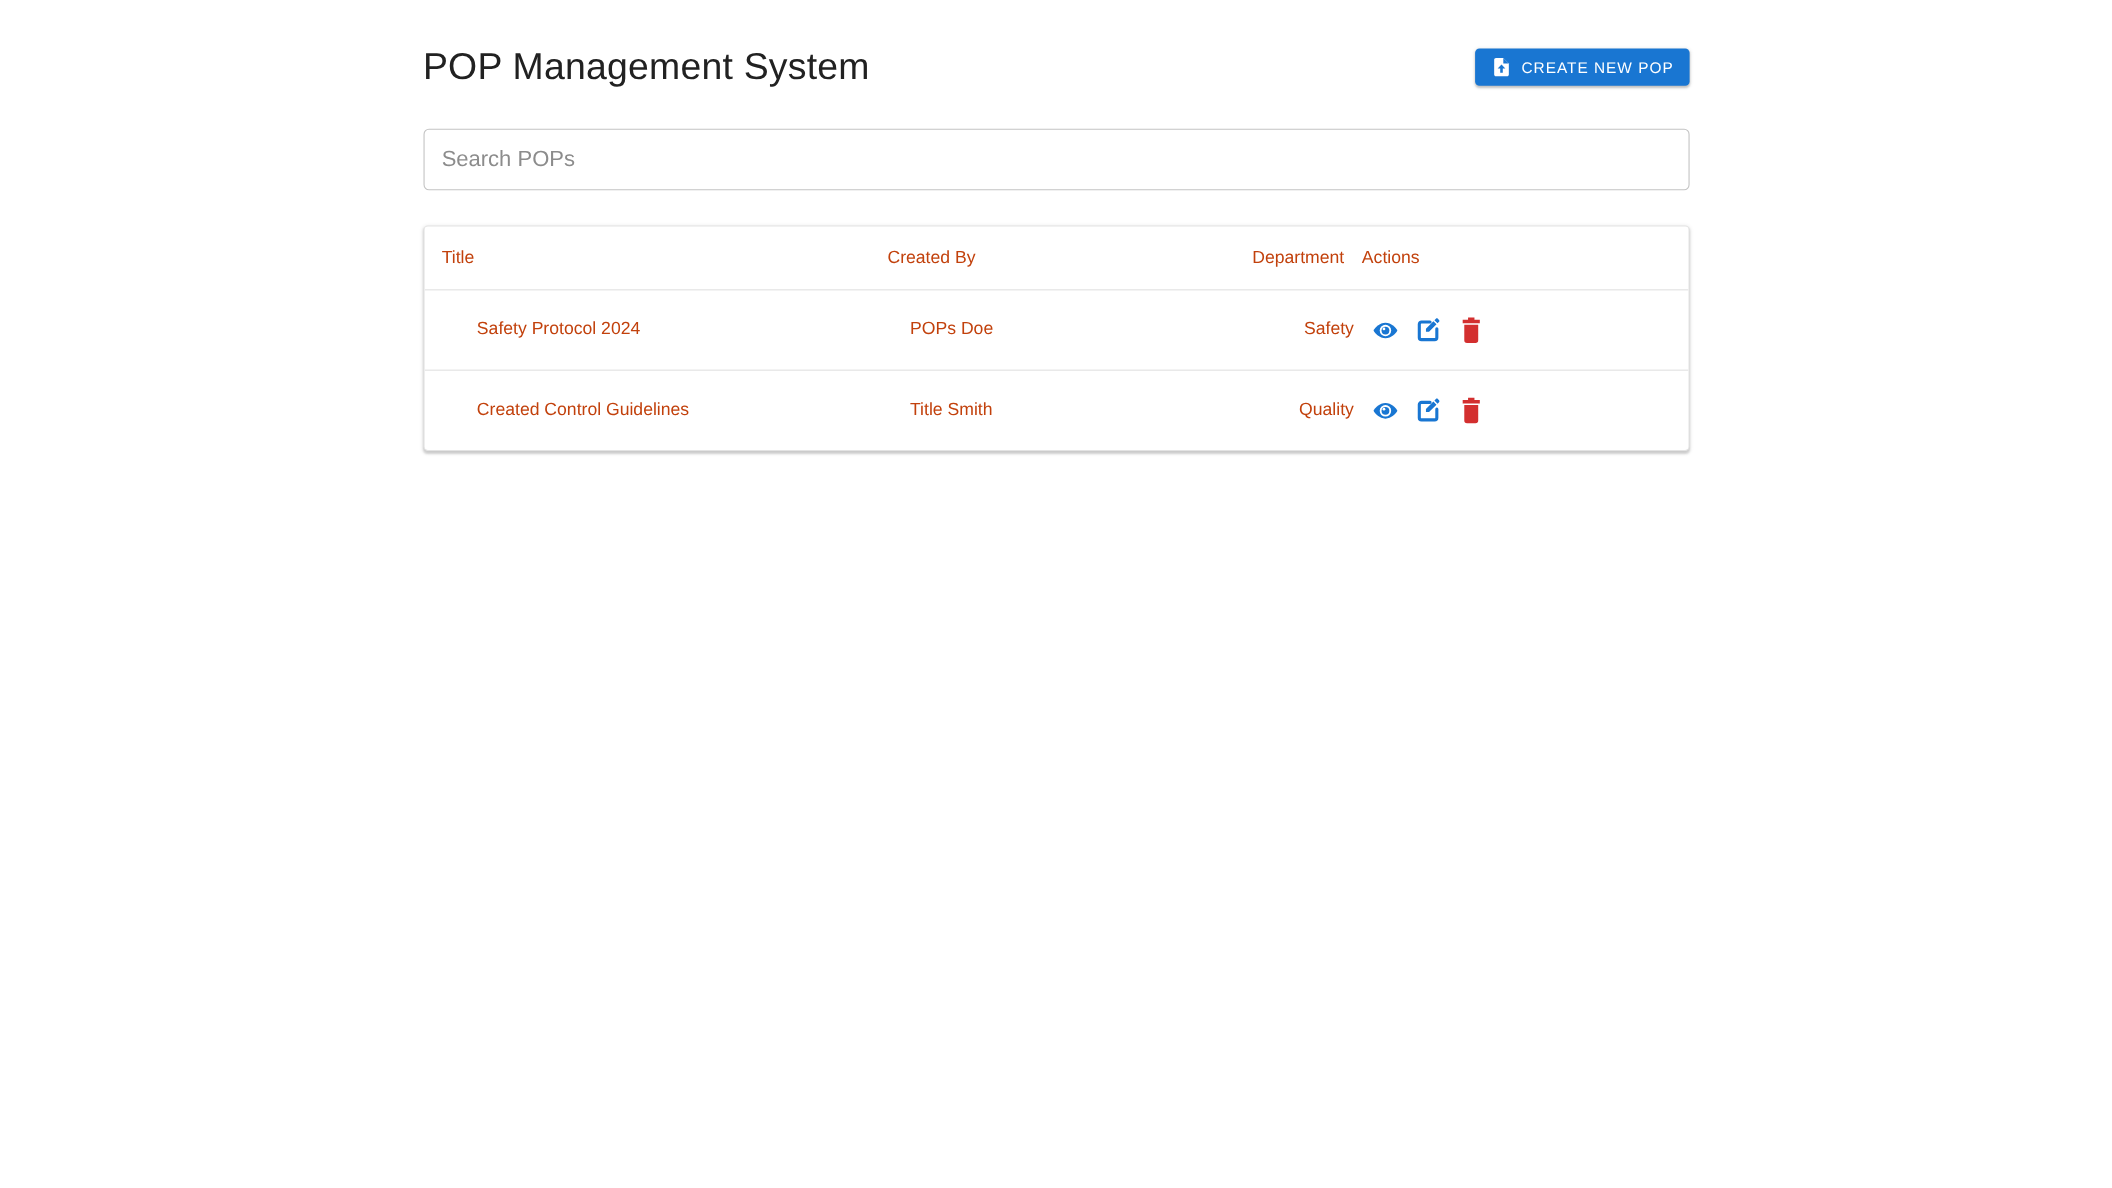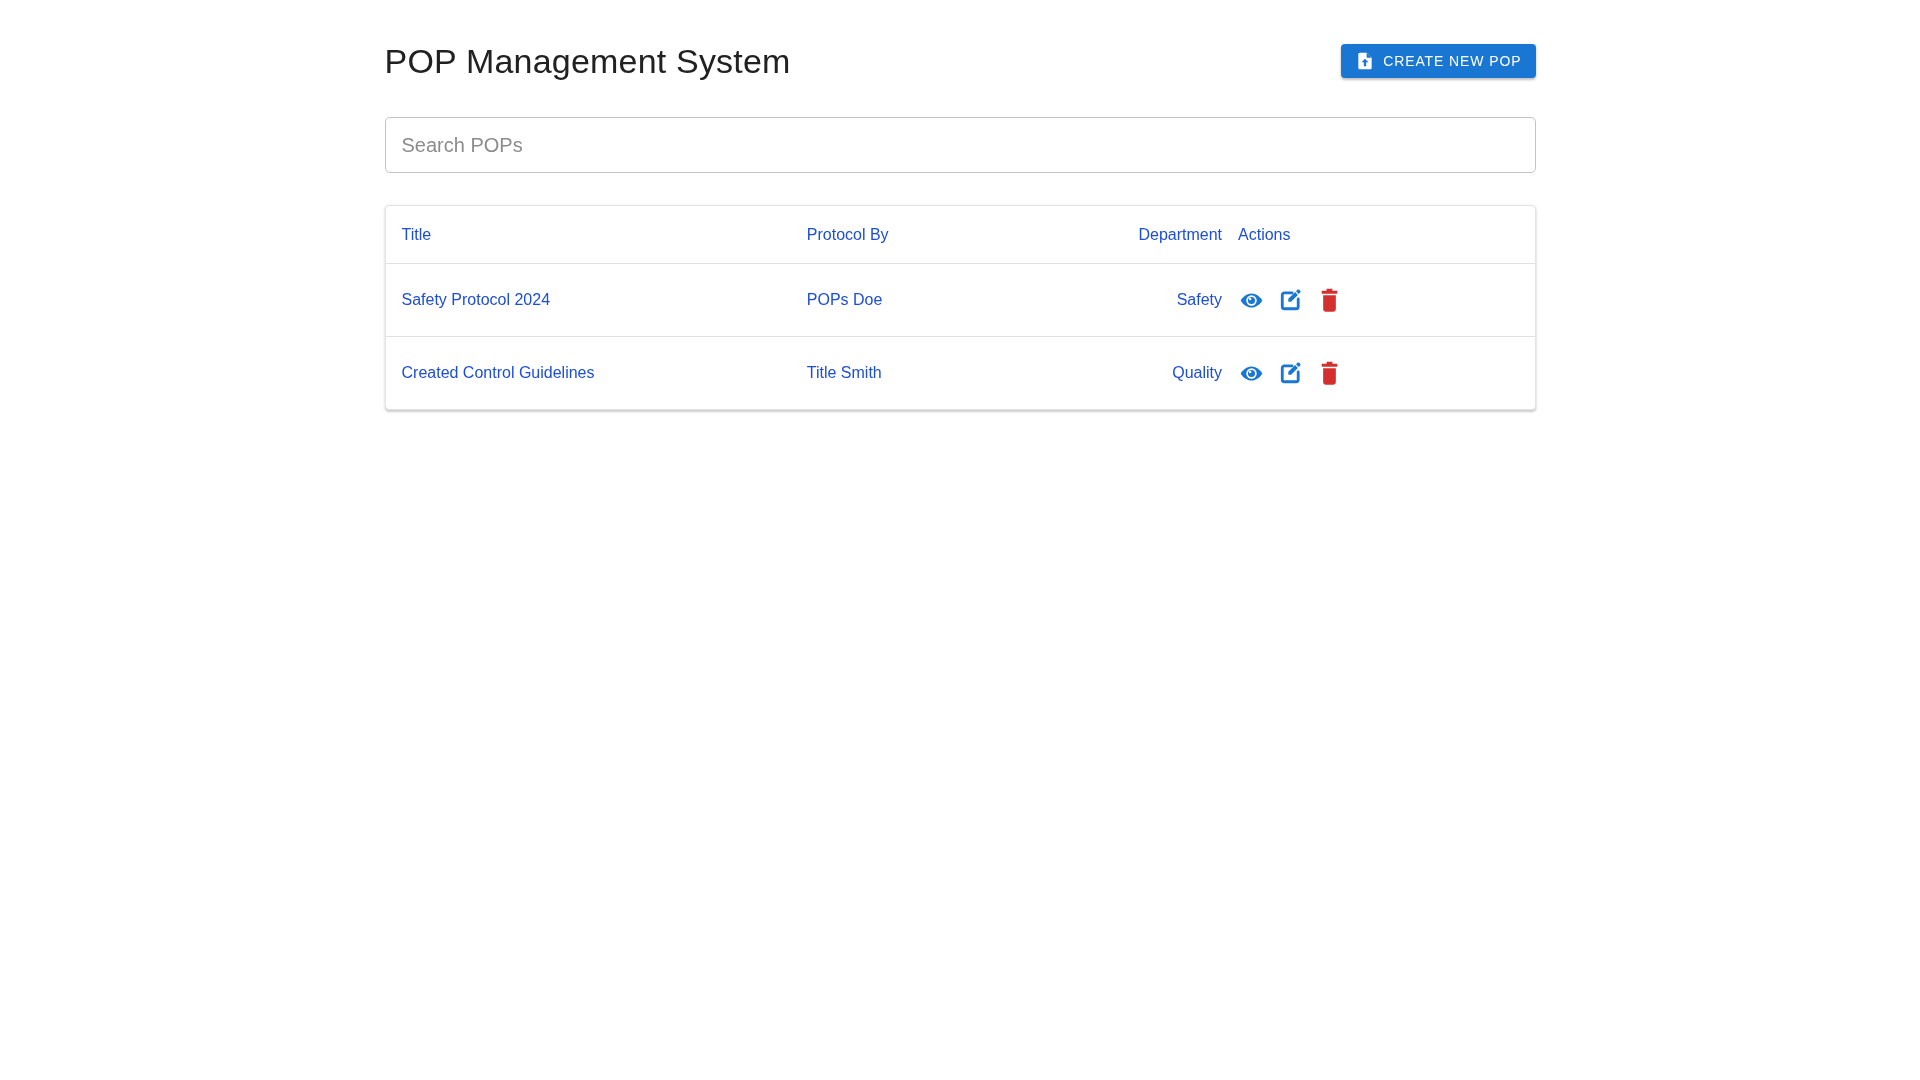--- a/index.html
+++ b/index.html
@@ -46,22 +46,22 @@
   
   .table-card {
     margin-top: 32px;
     border: 1px solid #e3e3e3; border-radius: 4px;
     background: #ffffff;
     box-shadow: 0 2px 2px rgba(0,0,0,0.14), 0 1px 4px rgba(0,0,0,0.10);
     overflow: hidden;
   }
   .t-row { display: flex; align-items: center; }
   .t-head { height: 57px; }
-  .t-body { height: 73px; border-top: 1px solid #e0e0e0; }
-  .cell { padding-left: 16px; font-size: 16px; color: #1d4ed8; }
+  .t-body { height: 73px; border-top: 1px solid #e0e0e0; padding-left: 32px; }
+  .cell { padding-left: 16px; font-size: 16px; color: #c2410c; }
   .col-title   { width: 406px; }
   .col-created { width: 215px; }
   .col-dept    { width: 217px; text-align: right; }
   .col-actions { width: 313px; }
   .t-head .cell { font-weight: 400; }
 
   .actions-group { display: flex; align-items: center; gap: 13px; }
   .icon-btn {
     background: none; border: none; padding: 0; cursor: pointer;
     width: 26px; height: 26px; display: flex; align-items: center; justify-content: center;
@@ -86,21 +86,21 @@
       <span>CREATE NEW POP</span>
     </button>
   </div>
 
   <input class="search-input" type="text" placeholder="Search POPs" style="">
 
   <div class="table-card">
 
     <div class="t-row t-head">
       <div class="cell col-title">Title</div>
-      <div class="cell col-created">Protocol By</div>
+      <div class="cell col-created">Created By</div>
       <div class="cell col-dept">Department</div>
       <div class="cell col-actions">Actions</div>
     </div>
 
     <div class="t-row t-body">
       <div class="cell col-title">Safety Protocol 2024</div>
       <div class="cell col-created">POPs Doe</div>
       <div class="cell col-dept">Safety</div>
       <div class="cell col-actions">
         <div class="actions-group">

